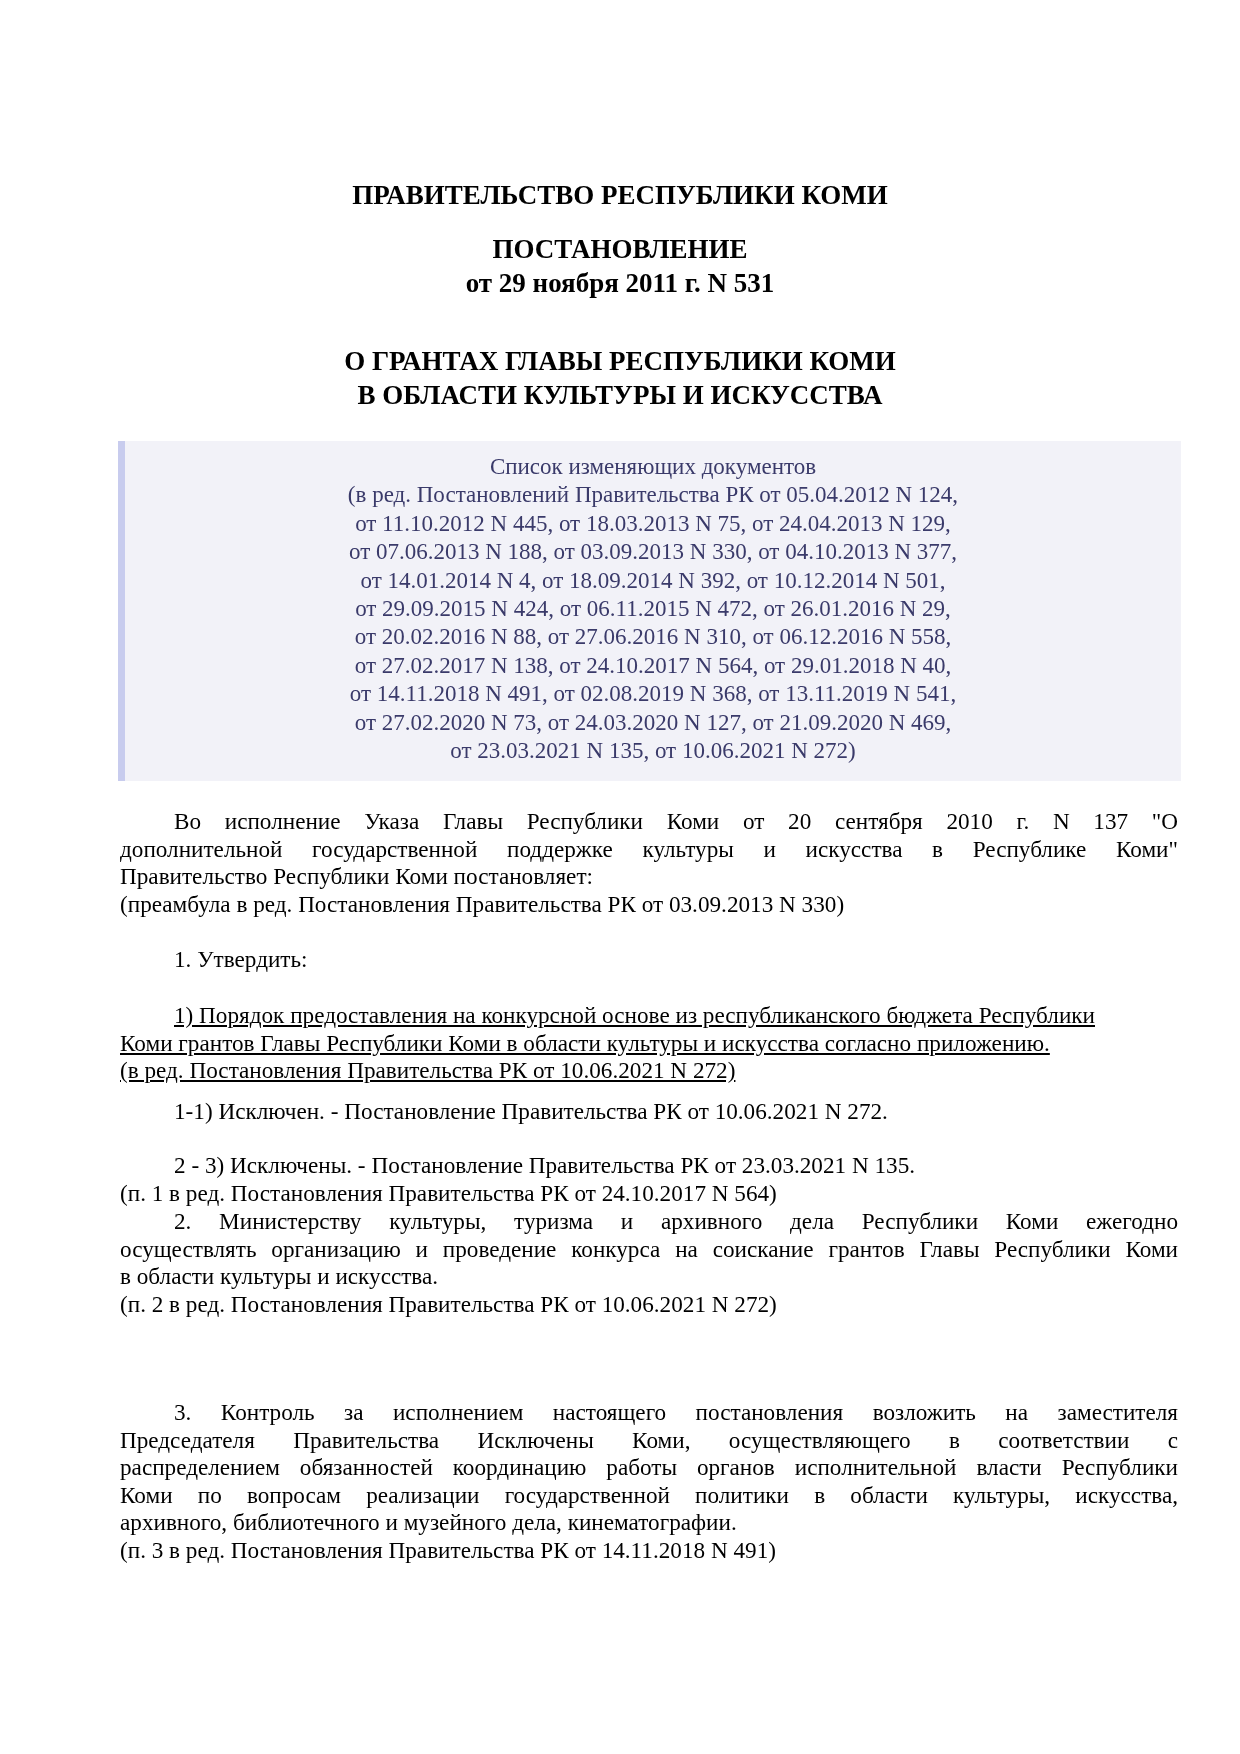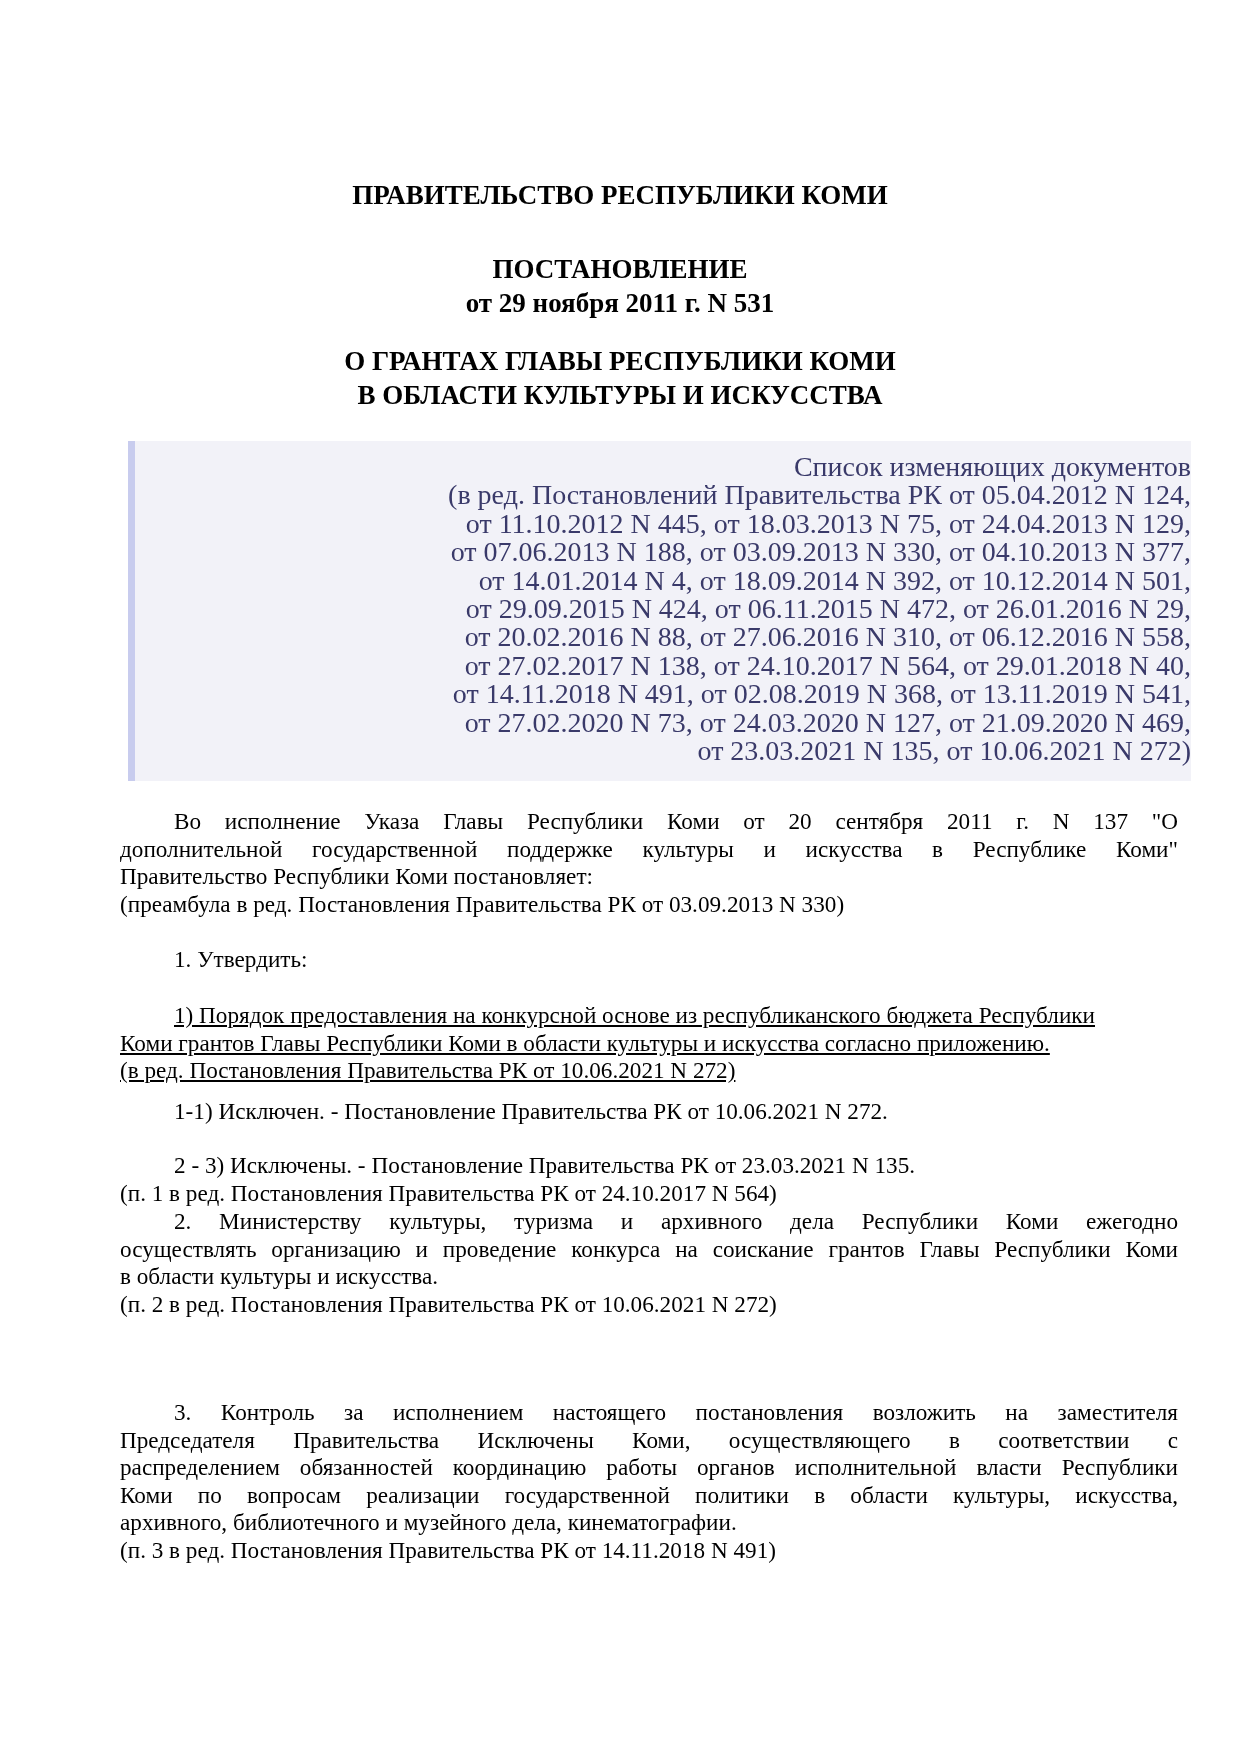--- a/index.html
+++ b/index.html
@@ -3,26 +3,26 @@
 <meta charset="utf-8">
 <style>
   html, body { margin: 0; padding: 0; background: #ffffff; }
   body { width: 1240px; height: 1754px; position: relative; overflow: hidden;
          font-family: "Liberation Serif", "DejaVu Serif", serif; color: #000; }
   .page { position: absolute; left: 0; top: 0; width: 1119px; height: 1754px; }
   .hdr { position: absolute; left: 0; width: 1240px; text-align: center;
          font-weight: bold; font-size: 27px; line-height: 34px; }
   .hdr div { white-space: nowrap; }
   #h-gov { top: 178px; }
-  #h-type { top: 252px; }
+  #h-type { top: 232px; }
   #h-title { top: 344px; }
   .changes { position: absolute; left: 118px; top: 441px; width: 1063px; height: 340px;
              background: #f2f2f8; border-left: 7px solid #c8ccee; box-sizing: border-box;
-             text-align: right; color: #3a3a6a; font-size: 28px; line-height: 28.4px;
-             padding-top: 12px; margin-left: 10px; }
+             text-align: center; color: #3a3a6a; font-size: 23px; line-height: 28.4px;
+             padding-top: 12px; }
   .changes div { white-space: nowrap; }
   .body { position: absolute; left: 120px; width: 1058px; font-size: 23.2px; line-height: 27.5px; }
   .line { display: block; white-space: nowrap; }
   .jline { display: block; text-align: justify; text-align-last: justify; }
 </style>
 </head>
 <body>
 
 <div class="page">
 
@@ -48,21 +48,21 @@
     <div>от 14.01.2014 N 4, от 18.09.2014 N 392, от 10.12.2014 N 501,</div>
     <div>от 29.09.2015 N 424, от 06.11.2015 N 472, от 26.01.2016 N 29,</div>
     <div>от 20.02.2016 N 88, от 27.06.2016 N 310, от 06.12.2016 N 558,</div>
     <div>от 27.02.2017 N 138, от 24.10.2017 N 564, от 29.01.2018 N 40,</div>
     <div>от 14.11.2018 N 491, от 02.08.2019 N 368, от 13.11.2019 N 541,</div>
     <div>от 27.02.2020 N 73, от 24.03.2020 N 127, от 21.09.2020 N 469,</div>
     <div>от 23.03.2021 N 135, от 10.06.2021 N 272)</div>
   </div>
 
   <div class="body" style="top:808px;">
-    <span class="jline" style="padding-left:54px;">Во исполнение Указа Главы Республики Коми от 20 сентября 2011 г. N 137 "О</span>
+    <span class="jline" style="padding-left:54px;">Во исполнение Указа Главы Республики Коми от 20 сентября 2010 г. N 137 "О</span>
     <span class="jline">дополнительной государственной поддержке культуры и искусства в Республике Коми"</span>
     <span class="line">Правительство Республики Коми постановляет:</span>
     <span class="line">(преамбула в ред. Постановления Правительства РК от 03.09.2013 N 330)</span>
   </div>
 
   <div class="body" style="top:946px;">
     <span class="line" style="padding-left:54px;">1. Утвердить:</span>
   </div>
 
   <div class="body" style="top:1002px;text-decoration:underline;">

